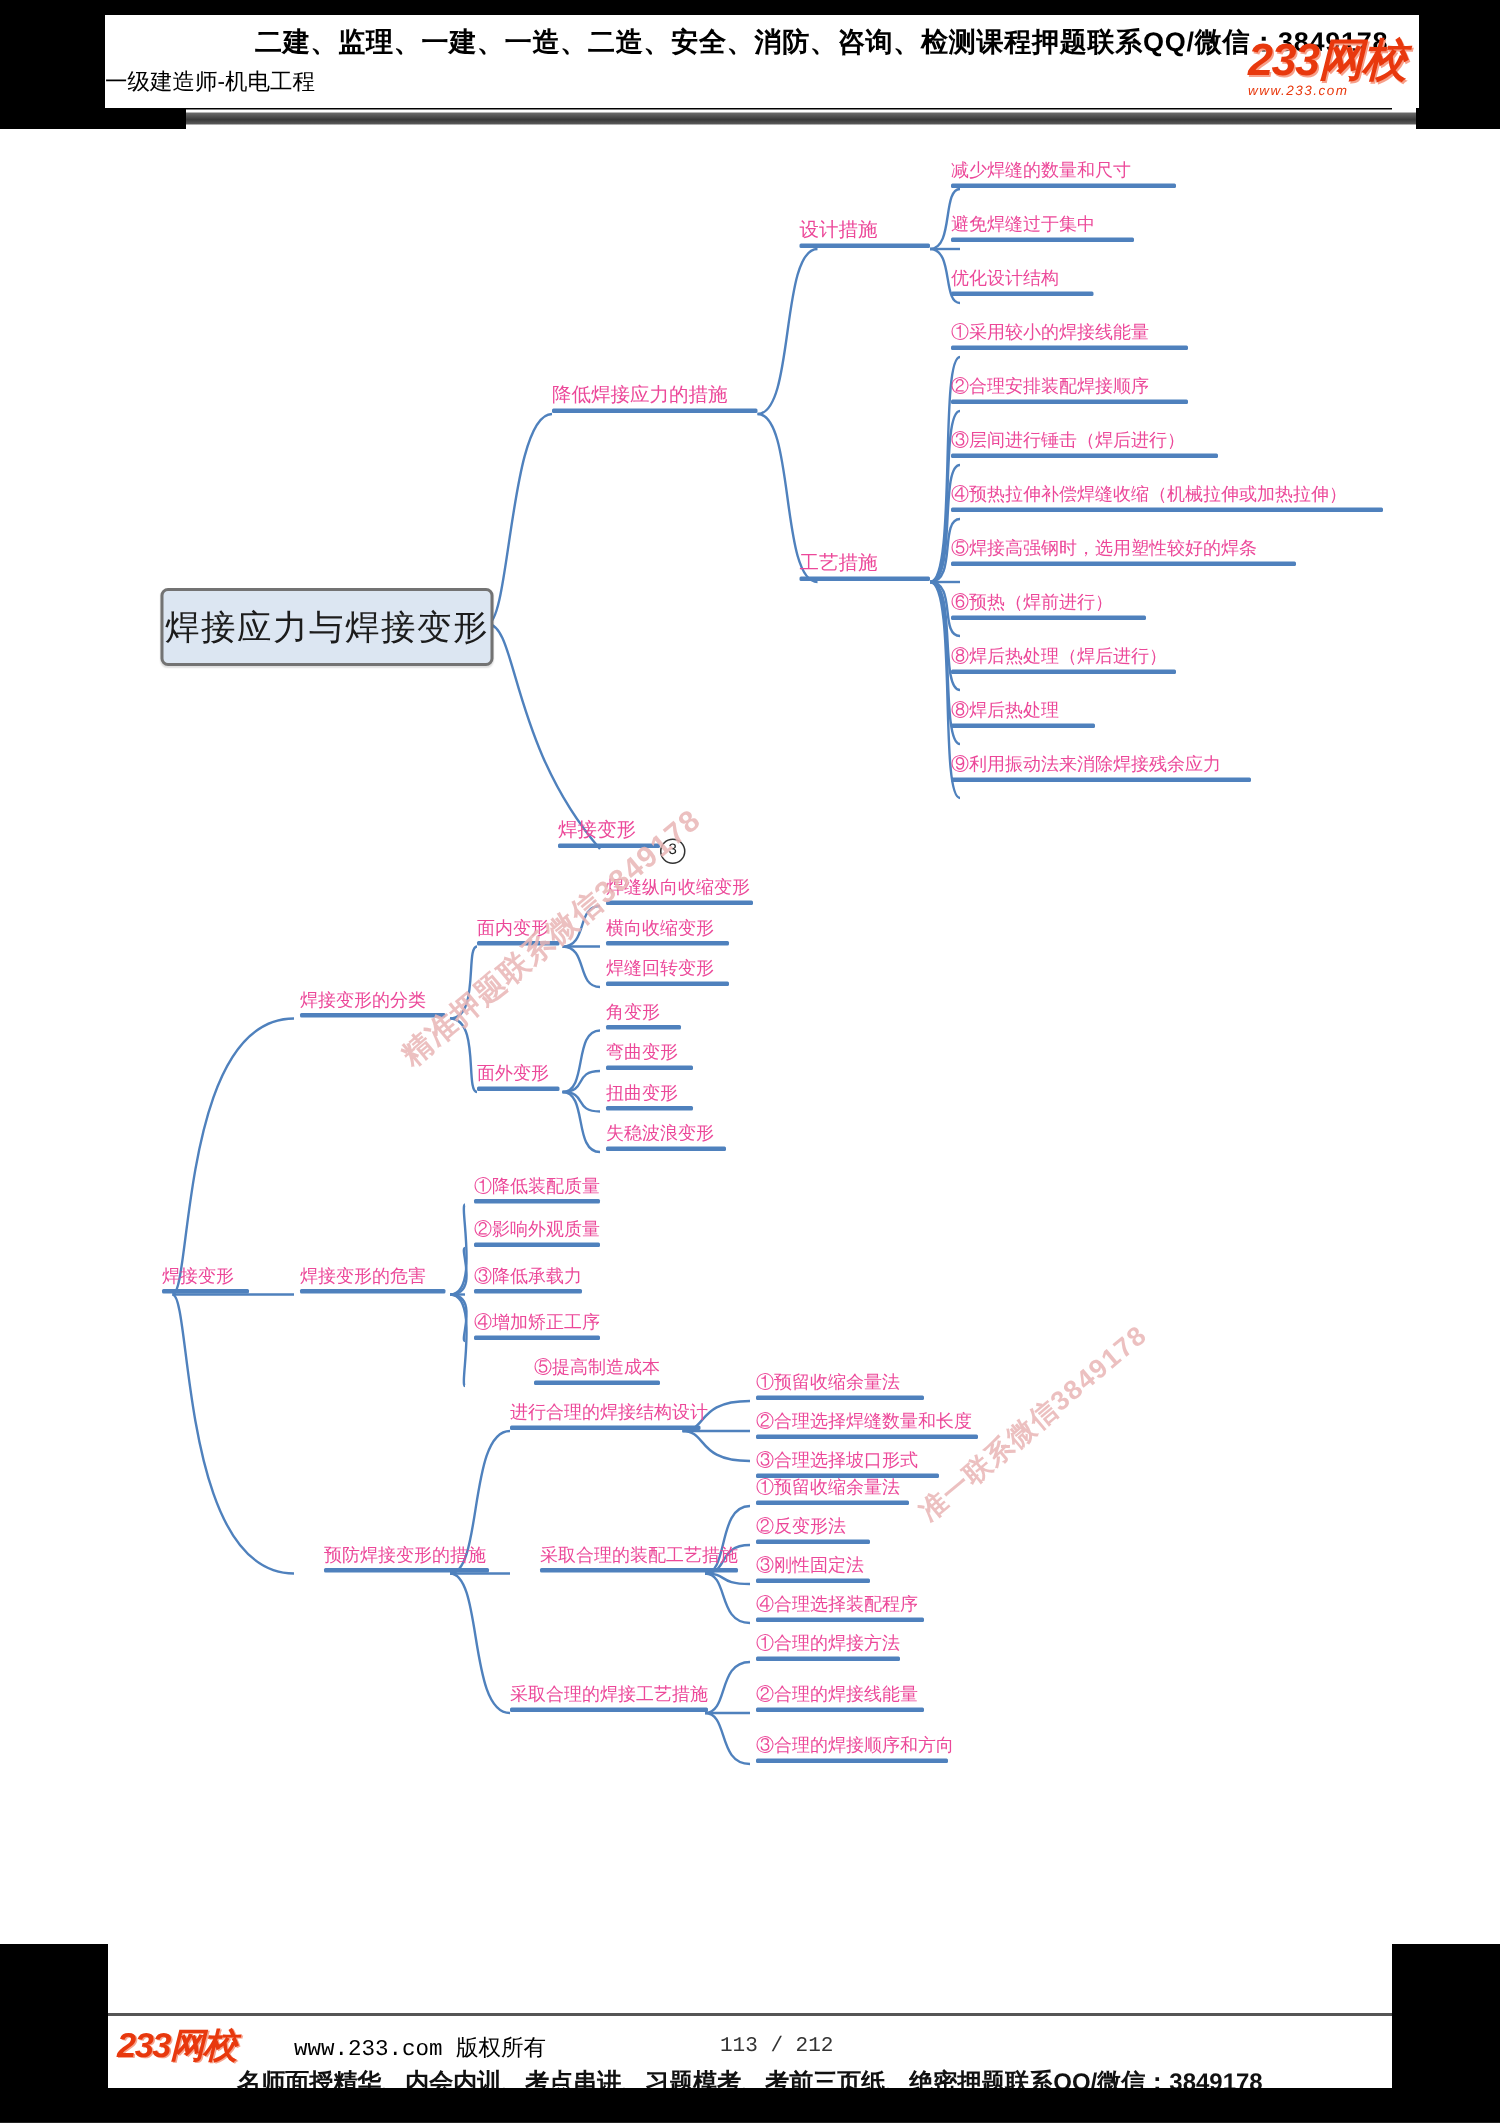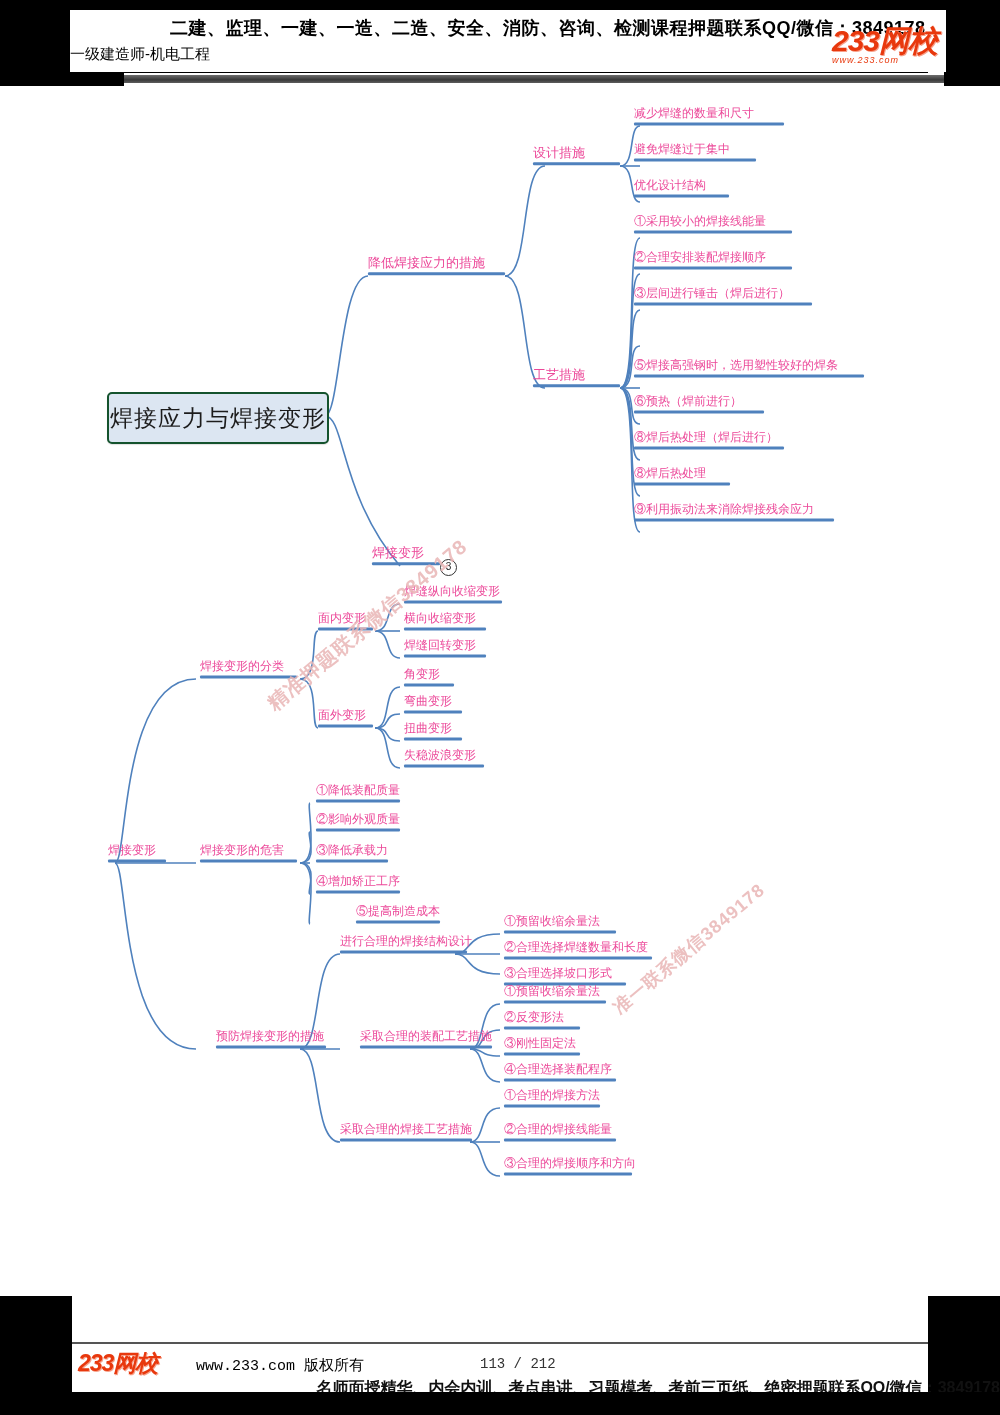--- a/index.html
+++ b/index.html
@@ -28,38 +28,38 @@
   .hdr-black-gapR{position:absolute;left:944px;top:72px;width:56px;height:14px;background:#000;}
 
   
   .ftr-rule{position:absolute;left:72px;top:1342px;width:856px;height:2px;background:#555;}
   .ftr-logo{position:absolute;left:78px;top:1352px;font-size:23px;font-weight:bold;font-style:italic;
       color:#e8380d;letter-spacing:-1px;line-height:23px;text-shadow:1px 1px 0 #f6a48e;}
   .ftr-copy{position:absolute;left:196px;top:1356px;font-size:15px;color:#000;white-space:nowrap;
       font-family:"Liberation Mono","DejaVu Sans Mono",monospace;}
   .ftr-page{position:absolute;left:480px;top:1356px;font-size:14px;color:#333;white-space:nowrap;
       font-family:"Liberation Mono","DejaVu Sans Mono",monospace;}
-  .ftr-promo{position:absolute;left:0;top:1378px;width:1000px;text-align:right;font-size:16px;
+  .ftr-promo{position:absolute;left:0;top:1378px;width:1000px;text-align:center;font-size:16px;
       font-weight:bold;color:#111;white-space:nowrap;}
   .ftr-mask{position:absolute;left:0;top:1392px;width:1000px;height:23px;background:#000;}
   .ftr-white{position:absolute;left:0;top:1296px;width:1000px;height:96px;background:#fff;}
   .ftr-blkL{position:absolute;left:0;top:1296px;width:72px;height:96px;background:#000;}
   .ftr-blkR{position:absolute;left:928px;top:1296px;width:72px;height:96px;background:#000;}
 
   
   #map{position:absolute;left:0;top:86px;width:1000px;height:1204px;}
   #links{position:absolute;left:0;top:0;width:1000px;height:1204px;}
 
   .node{position:absolute;white-space:nowrap;color:#ec4899;transform:translateY(-100%);
         padding-bottom:3px;font-family:Liberation Serif, serif;}
   .node .txt{display:block;line-height:1.05;}
   .node .bar{display:block;height:3px;background:#4f81bd;border-radius:1px;margin-top:2px;}
 
   .root{position:absolute;left:107px;top:296px;width:218px;height:48px;
-        background:#dce6f2;border:2px solid #14532d;border-radius:5px;
+        background:#dce6f2;border:2px solid #737373;border-radius:5px;
         display:flex;align-items:center;justify-content:center;
         font-size:23px;color:#1c1c1c;letter-spacing:1px;box-shadow:0 1px 1px rgba(0,0,0,.12);text-align:center;}
 
   .lvl1{font-size:13px;}
   .lvl1 .bar{background:#4f81bd;height:3px;}
   .lvl2{font-size:13px;}
   .lvl3{font-size:12px;}
 
   .badge{position:absolute;width:15px;height:15px;border:1px solid #333;border-radius:50%;
       font-size:10px;line-height:13px;text-align:center;color:#222;background:#fff;}
@@ -177,20 +177,24 @@
         <span class="txt">①采用较小的焊接线能量</span>
         <span class="bar" style="width:158px;"></span>
         </div>
       <div class="node lvl3" style="left:634px;top:176px;">
         <span class="txt">②合理安排装配焊接顺序</span>
         <span class="bar" style="width:158px;"></span>
         </div>
       <div class="node lvl3" style="left:634px;top:212px;">
         <span class="txt">③层间进行锤击（焊后进行）</span>
         <span class="bar" style="width:178px;"></span>
+        </div>
+      <div class="node lvl3" style="left:634px;top:248px;">
+        <span class="txt">④预热拉伸补偿焊缝收缩（机械拉伸或加热拉伸）</span>
+        <span class="bar" style="width:288px;"></span>
         </div>
       <div class="node lvl3" style="left:634px;top:284px;">
         <span class="txt">⑤焊接高强钢时，选用塑性较好的焊条</span>
         <span class="bar" style="width:230px;"></span>
         </div>
       <div class="node lvl3" style="left:634px;top:320px;">
         <span class="txt">⑥预热（焊前进行）</span>
         <span class="bar" style="width:130px;"></span>
         </div>
       <div class="node lvl3" style="left:634px;top:356px;">

